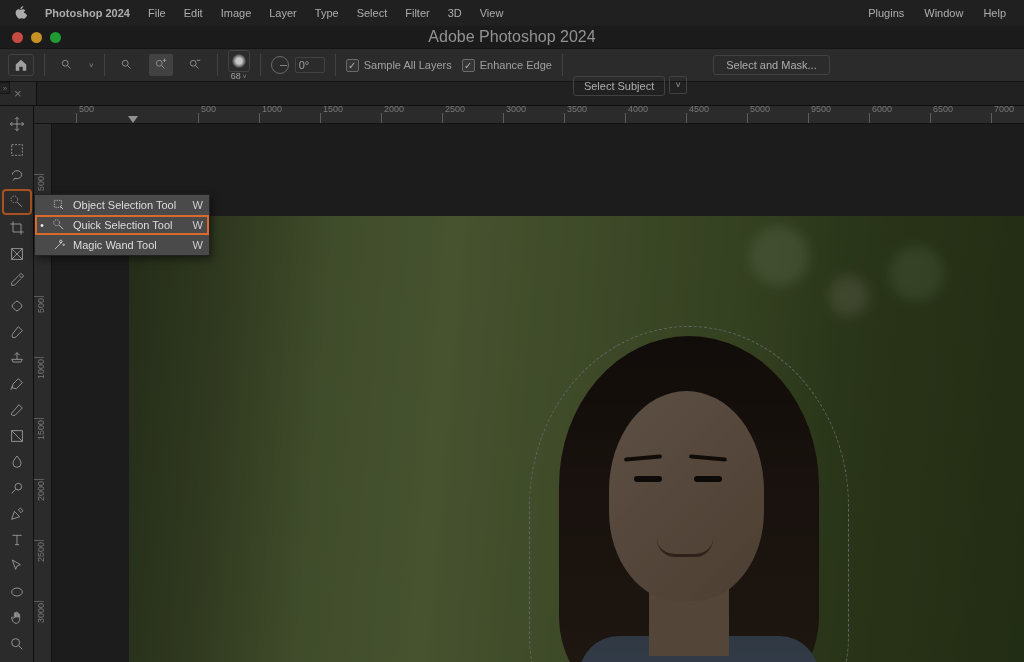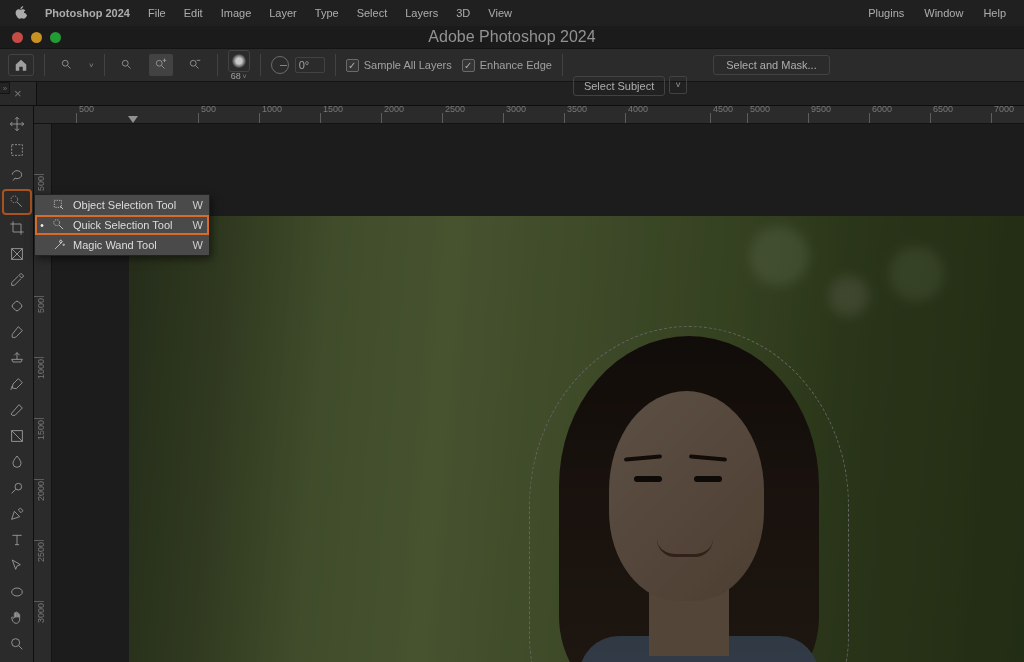--- a/index.html
+++ b/index.html
@@ -115,21 +115,21 @@
           <path d="M12.3 9.5c0-2 1.6-3 1.7-3-0.9-1.4-2.4-1.5-2.9-1.6-1.2-.1-2.4.7-3 .7-.6 0-1.6-.7-2.6-.7C3.9 5 2 6.4 2 9.2c0 1 .2 2 .6 3 .5 1.3 2.3 4.5 4.2 4.4.9 0 1.5-.6 2.7-.6 1.1 0 1.7.6 2.7.6 1.9 0 3.5-3 4-4.3-2.5-1.2-1.9-2.8-1.9-2.8zM10.5 3.3c.9-1.1.8-2.2.8-2.3-1 .1-2 .7-2.6 1.4-.6.7-.9 1.6-.8 2.5 1 .1 1.9-.5 2.6-1.6z"></path>
         </svg>
     </span>
     <span class="appname">Photoshop 2024</span>
     <span>File</span>
     <span>Edit</span>
     <span>Image</span>
     <span>Layer</span>
     <span>Type</span>
     <span>Select</span>
-    <span>Layers</span>
+    <span>Filter</span>
     <span>3D</span>
     <span>View</span>
   </div>
   <div class="right">
     <span>Plugins</span>
     <span>Window</span>
     <span>Help</span>
   </div>
 </div>
 
@@ -388,21 +388,21 @@
         </div>
       <div class="tick" style="left:469px">
           <span>3000</span>
         </div>
       <div class="tick" style="left:530px">
           <span>3500</span>
         </div>
       <div class="tick" style="left:591px">
           <span>4000</span>
         </div>
-      <div class="tick" style="left:676px">
+      <div class="tick" style="left:652px">
           <span>4500</span>
         </div>
       <div class="tick" style="left:713px">
           <span>5000</span>
         </div>
       <div class="tick" style="left:774px">
           <span>9500</span>
         </div>
       <div class="tick" style="left:835px">
           <span>6000</span>

